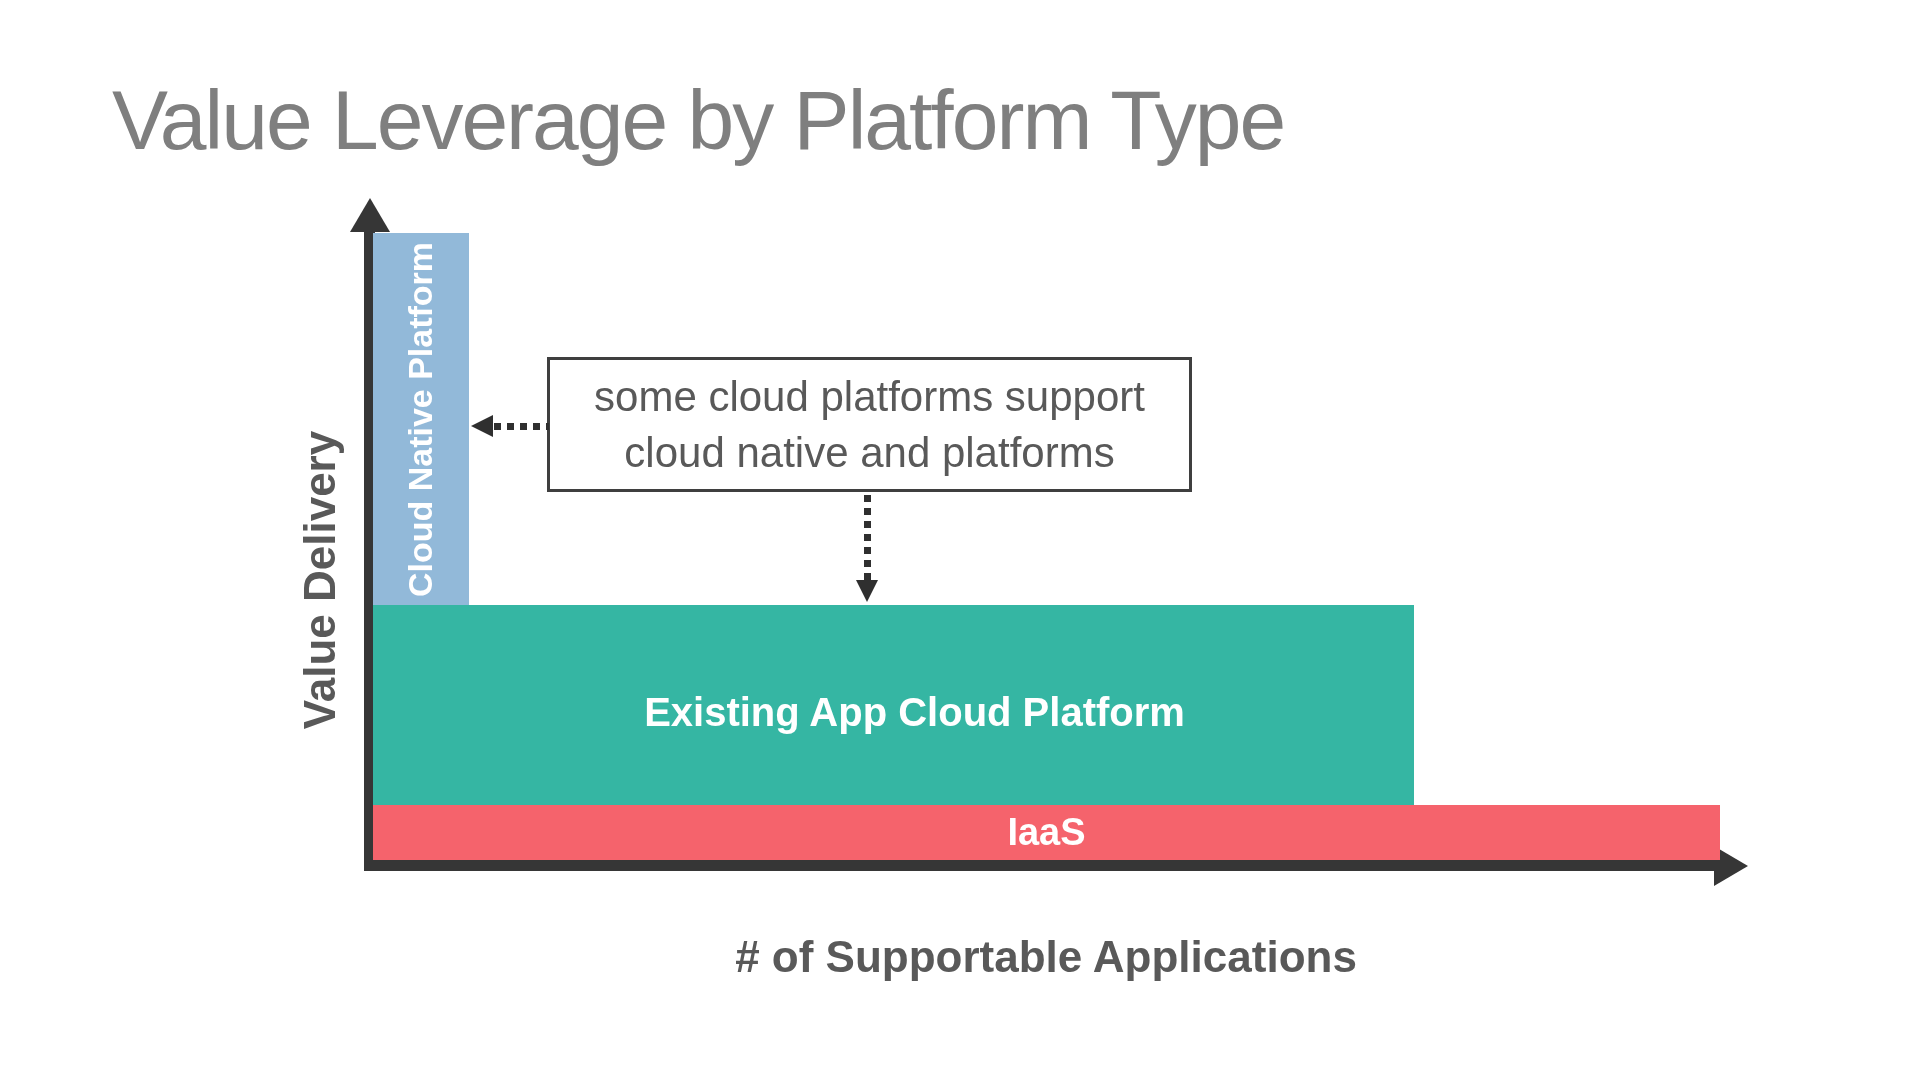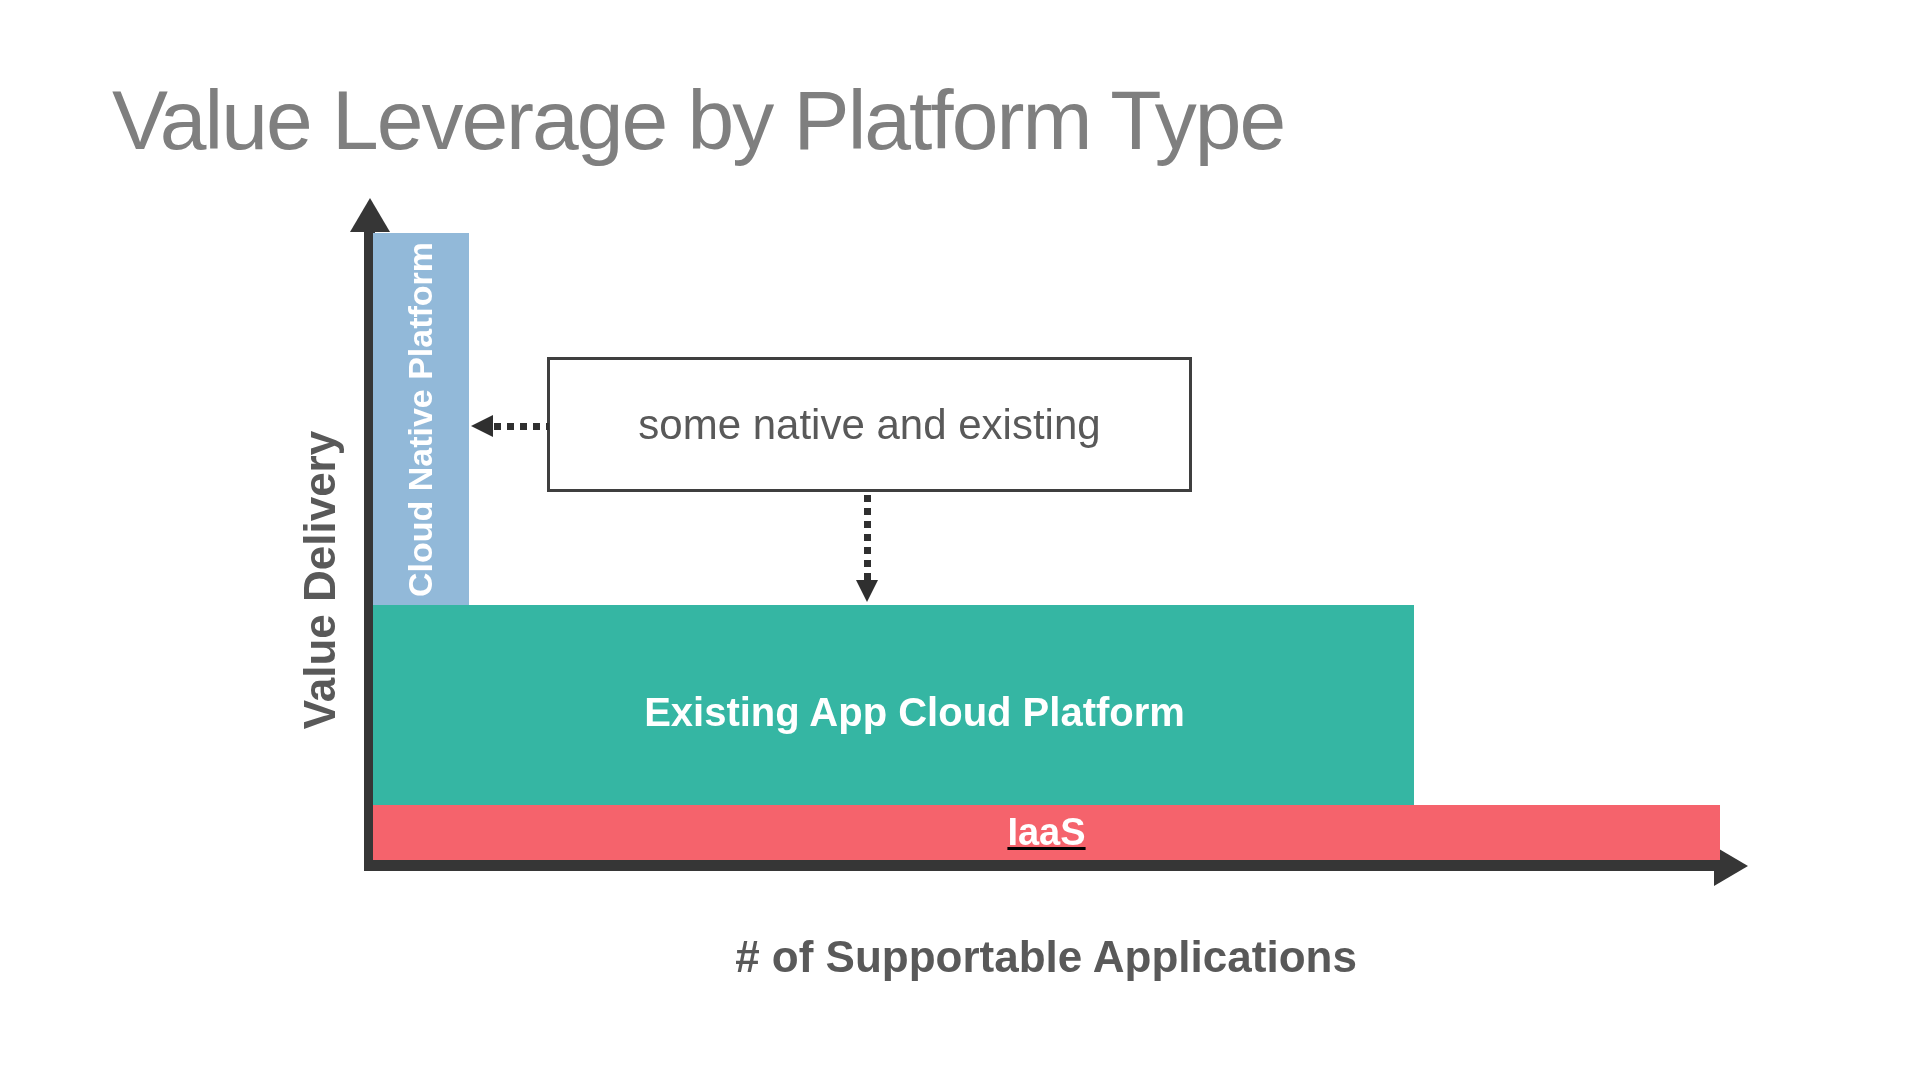--- a/index.html
+++ b/index.html
@@ -96,21 +96,21 @@
   }
   .bar-existing-app .bar-label {
     font-size: 40px;
     font-weight: 700;
     color: #ffffff;
     white-space: nowrap;
     padding-top: 14px;
   }
   .bar-iaas {
     left: 373px; top: 805px;
-    width: 1347px; height: 55px; text-decoration: underline;
+    width: 1347px; height: 55px;
   }
   .bar-iaas .bar-label {
     font-size: 38px;
     font-weight: 700;
     color: #ffffff;
     white-space: nowrap;
   }
   
   .callout {
     position: absolute;
@@ -180,21 +180,22 @@
 
   <div class="bar bar-existing-app" style="background-color: rgb(53, 182, 163);">
     <span class="bar-label">Existing App Cloud Platform</span>
   </div>
 
   <div class="bar bar-iaas" style="background-color: rgb(245, 99, 108);">
     <span class="bar-label">IaaS</span>
   </div>
 
   <div class="callout">
-    <div>some native and existing</div>
+    <div>some cloud platforms support</div>
+    <div>cloud native and platforms</div>
   </div>
 
   <div class="arrow-left-head"></div>
   <div class="arrow-left-dots"></div>
   <div class="arrow-down-dots"></div>
   <div class="arrow-down-head"></div>
 
 </div>
 
 </body></html>

